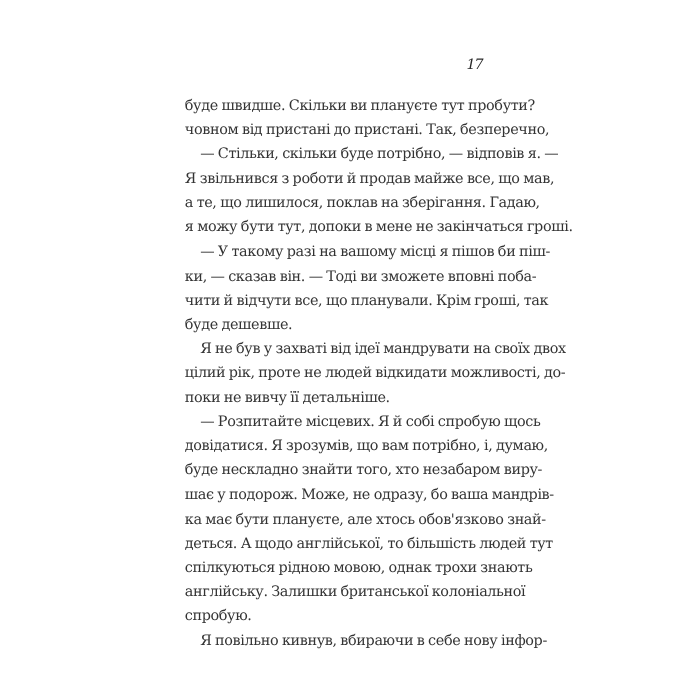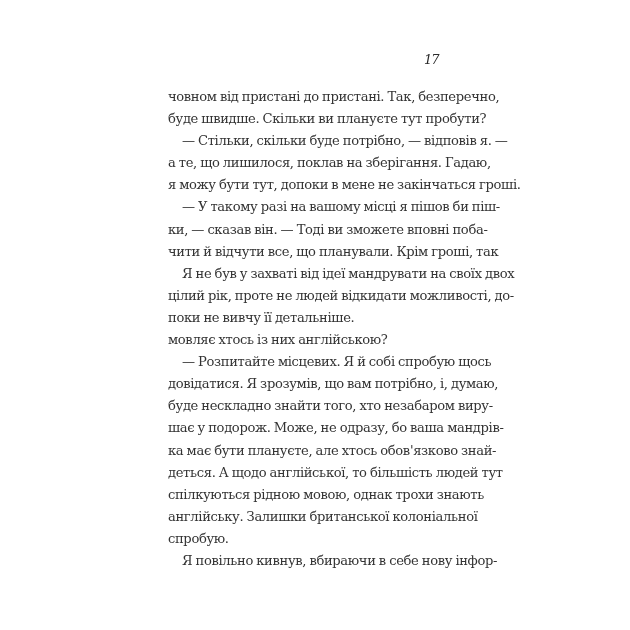--- a/index.html
+++ b/index.html
@@ -54,32 +54,33 @@
     .line.indent {
       padding-left: 14px;
     }
   </style>
 </head>
 <body>
 
 <div class="page">
   <div class="page-number">17</div>
   <div class="text-block" id="text-block">
+      <span class="line last">буде швидше. Скільки ви плануєте тут пробути?</span>
       <span class="line">човном від пристані до пристані. Так, безперечно,</span>
-      <span class="line last">буде швидше. Скільки ви плануєте тут пробути?</span>
       <span class="line indent">— Стільки, скільки буде потрібно, — відповів я. —</span>
+      <span class="line">Я звільнився з роботи й продав майже все, що мав,</span>
       <span class="line">а те, що лишилося, поклав на зберігання. Гадаю,</span>
       <span class="line last">я можу бути тут, допоки в мене не закінчаться гроші.</span>
       <span class="line indent">— У такому разі на вашому місці я пішов би піш-</span>
       <span class="line">ки, — сказав він. — Тоді ви зможете вповні поба-</span>
       <span class="line">чити й відчути все, що планували. Крім гроші, так</span>
+      <span class="line last">буде дешевше.</span>
       <span class="line indent">Я не був у захваті від ідеї мандрувати на своїх двох</span>
       <span class="line">цілий рік, проте не людей відкидати можливості, до-</span>
       <span class="line last">поки не вивчу її детальніше.</span>
-      <span class="line last">мовляє хтось із них англійською?</span>
       <span class="line indent">— Розпитайте місцевих. Я й собі спробую щось</span>
       <span class="line">довідатися. Я зрозумів, що вам потрібно, і, думаю,</span>
       <span class="line">буде нескладно знайти того, хто незабаром виру-</span>
       <span class="line">шає у подорож. Може, не одразу, бо ваша мандрів-</span>
       <span class="line">ка має бути плануєте, але хтось обов'язково знай-</span>
       <span class="line">деться. А щодо англійської, то більшість людей тут</span>
       <span class="line">спілкуються рідною мовою, однак трохи знають</span>
       <span class="line">англійську. Залишки британської колоніальної</span>
       <span class="line last">спробую.</span>
       <span class="line indent">Я повільно кивнув, вбираючи в себе нову інфор-</span>

